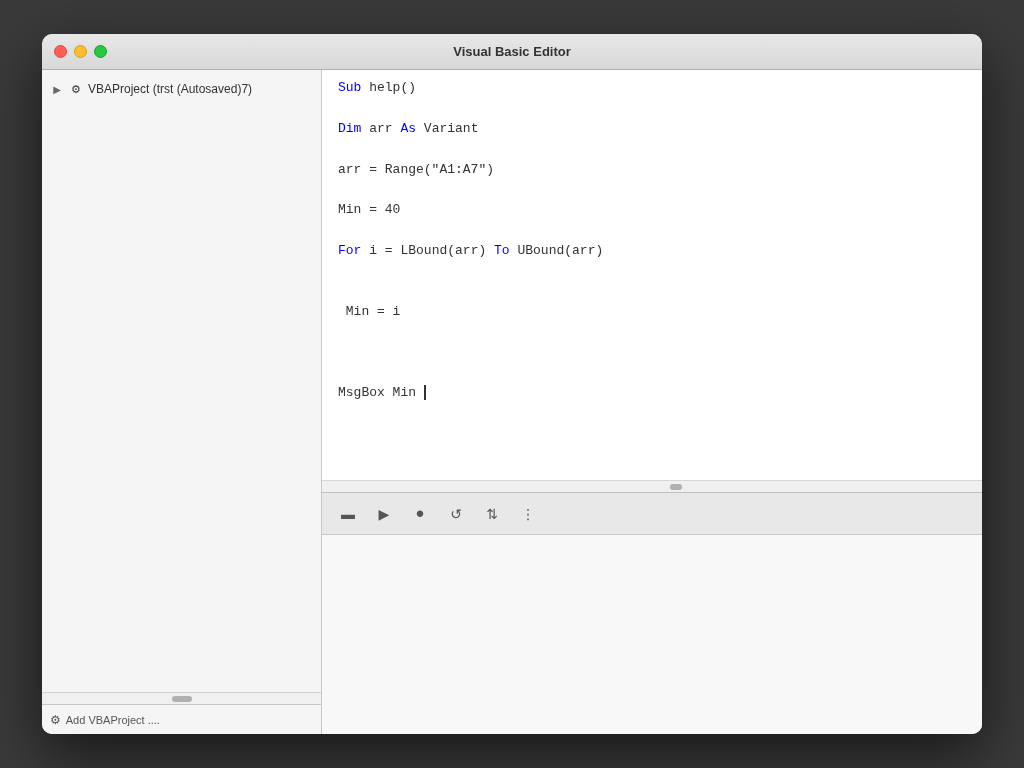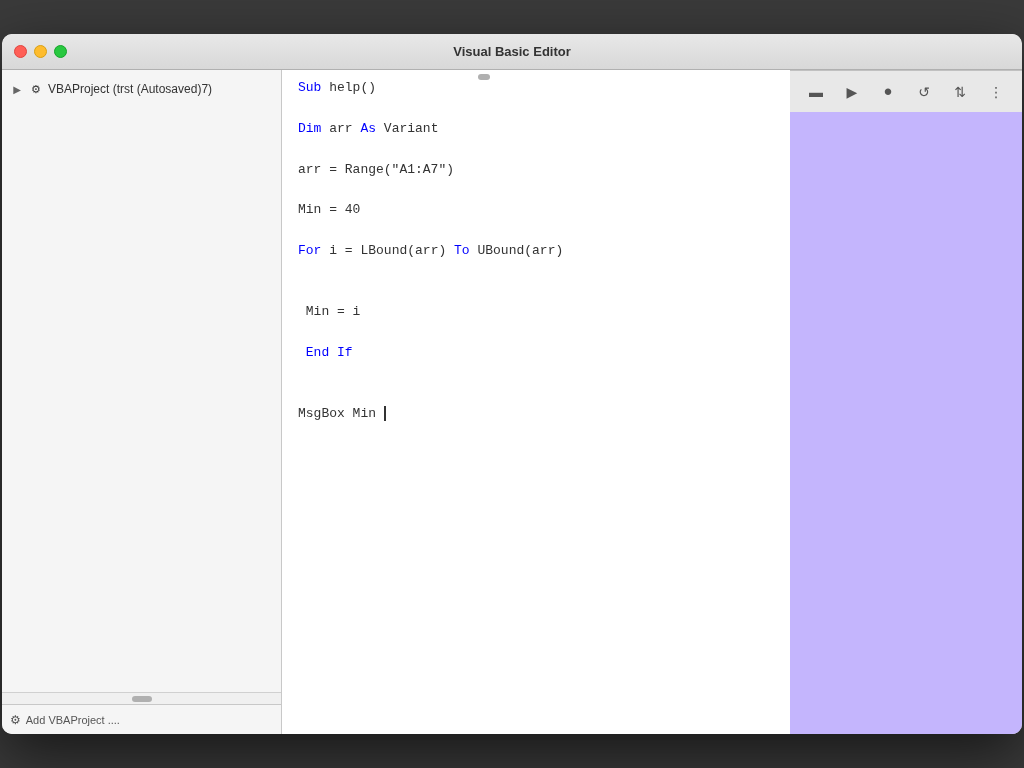--- a/index.html
+++ b/index.html
@@ -11,21 +11,21 @@
     body {
       background: #3a3a3a;
       display: flex;
       justify-content: center;
       align-items: center;
       height: 100vh;
       font-family: -apple-system, BlinkMacSystemFont, 'Helvetica Neue', sans-serif;
     }
 
     .window {
-      width: 1020px;
+      width: 940px;
       height: 700px;
       background: #f0f0f0;
       border-radius: 10px;
       box-shadow: 0 20px 60px rgba(0,0,0,0.6);
       display: flex;
       flex-direction: column;
       overflow: hidden;
     }
 
     .title-bar {
@@ -145,20 +145,21 @@
     .sidebar-scrollbar-thumb {
       width: 20px;
       height: 6px;
       background: #b0b0b0;
       border-radius: 3px;
     }
 
     .editor-panel {
       flex: 1;
       display: flex;
+      flex-direction: column;
       overflow: hidden;
       background: #c4b5fd;
     }
 
     .code-area {
       flex: 1;
       overflow: auto;
       padding: 8px 16px;
       font-family: 'Menlo', 'Monaco', 'Courier New', monospace;
       font-size: 13px;
@@ -279,21 +280,20 @@
         <div class="code-line empty">&nbsp;</div>
         <div class="code-line"><span class="normal">arr = Range("A1:A7")</span></div>
         <div class="code-line empty">&nbsp;</div>
         <div class="code-line"><span class="normal">Min = 40</span></div>
         <div class="code-line empty">&nbsp;</div>
         <div class="code-line"><span class="kw">For </span><span class="normal">i = LBound(arr) </span><span class="kw">To </span><span class="normal">UBound(arr)</span></div>
         <div class="code-line empty">&nbsp;</div>
         <div class="code-line empty">&nbsp;</div>
         <div class="code-line"><span class="normal">&nbsp;Min = i</span></div>
         <div class="code-line empty">&nbsp;</div>
-        <div class="code-line"><span class="kw">&nbsp;End If</span></div>
         <div class="code-line empty">&nbsp;</div>
         <div class="code-line empty">&nbsp;</div>
         <div class="code-line"><span class="normal">MsgBox Min</span><span style="border-right: 2px solid #333;">&nbsp;</span></div>
         <div class="code-line empty">&nbsp;</div>
 
       </div>
 
       <div class="editor-scrollbar-h">
         <div class="editor-scrollbar-thumb-h"></div>
       </div>

